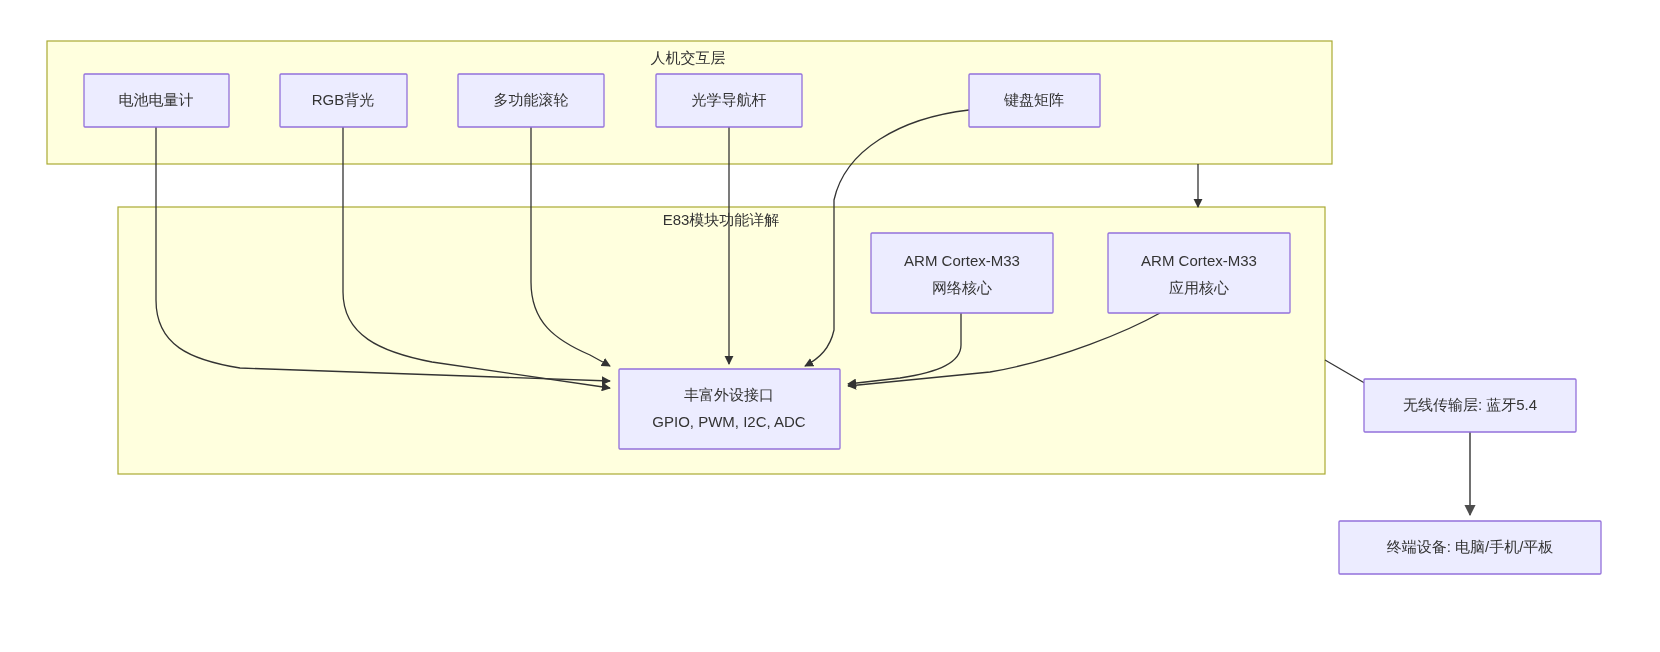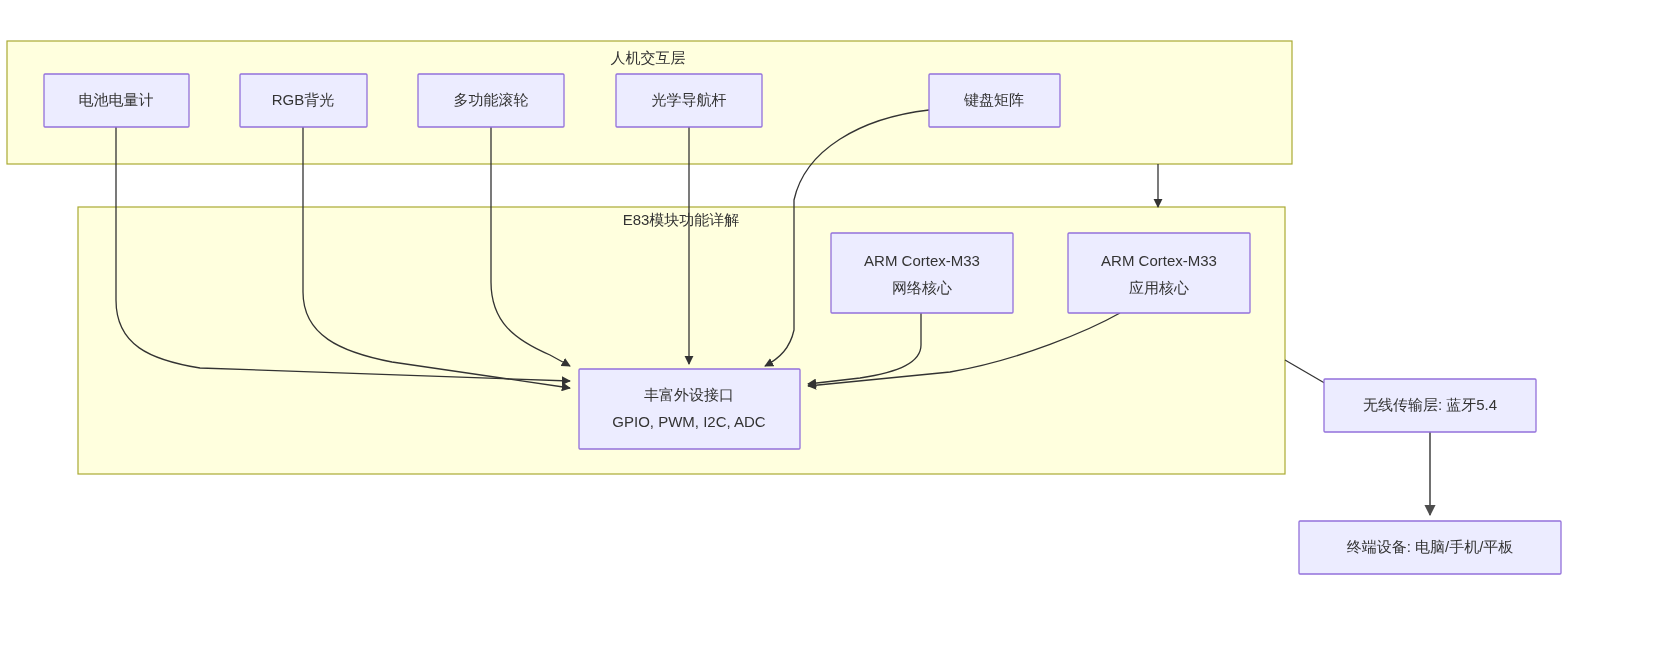--- a/index.html
+++ b/index.html
@@ -10,20 +10,21 @@
   body {
     width: 1660px;
     height: 652px;
     font-family: "Liberation Sans", "DejaVu Sans", sans-serif;
     overflow: hidden;
   }
   #diagram-root {
     position: relative;
     width: 1320px;
     height: 652px;
+    margin-left: 40px;
   }
   svg#flow {
     position: absolute;
     top: 0;
     left: 0;
     width: 1660px;
     height: 652px;
   }
   .cluster-rect {
     fill: #ffffde;

